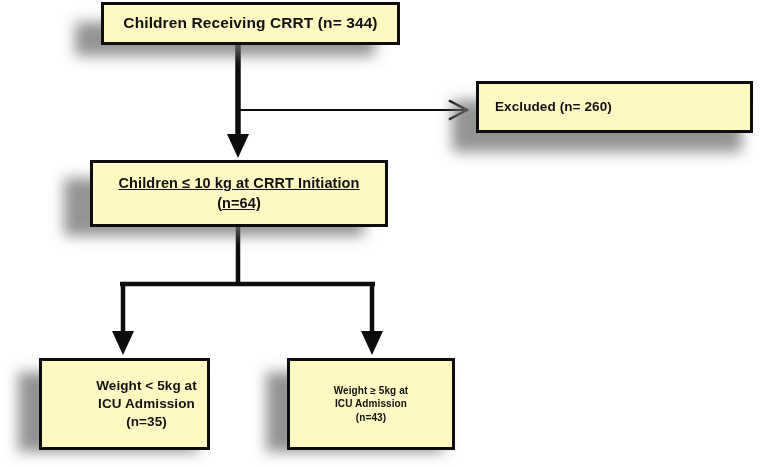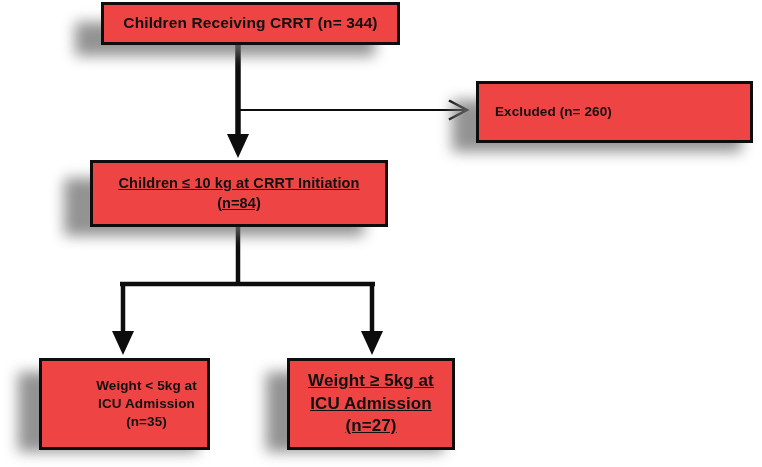--- a/index.html
+++ b/index.html
@@ -29,21 +29,21 @@
     left: 0; top: 0;
     width: 762px;
     height: 467px;
     pointer-events: none;
   }
 
   
   .node {
     position: absolute;
     box-sizing: border-box;
-    background: #ef4444;
+    background: #fef9c3;
     border: 3px solid #0d0d0d;
     display: flex;
     flex-direction: column;
     align-items: center;
     justify-content: center;
     text-align: center;
     font-weight: bold;
     letter-spacing: 0.1px;
     z-index: 3;
   }
@@ -66,21 +66,21 @@
   
   #node-top {
     left: 101px;  top: 2px;   width: 299px; height: 43px;
     font-size: 15.5px;
   }
   #shadow-top {
     left: 75px; top: 22px; width: 300px; height: 34px;
   }
 
   #node-excluded {
-    left: 476px; top: 81px;  width: 277px; height: 62px;
+    left: 476px; top: 81px;  width: 277px; height: 52px;
     font-size: 13.5px;
     align-items: flex-start;
     padding-left: 16px;
     text-align: left;
   }
   #shadow-excluded {
     left: 452px; top: 100px; width: 290px; height: 52px;
   }
 
   #node-middle {
@@ -96,22 +96,21 @@
     left: 39px;  top: 358px; width: 171px; height: 92px;
     font-size: 13.5px;
     padding-left: 44px;
   }
   #shadow-left {
     left: 18px; top: 372px; width: 180px; height: 80px;
   }
 
   #node-right {
     left: 287px; top: 358px; width: 168px; height: 92px;
-    font-size: 17px;
-    text-decoration: underline;
+    font-size: 10px;
   }
   #shadow-right {
     left: 266px; top: 372px; width: 178px; height: 80px;
   }
 </style>
 </head>
 <body>
 
 <div id="canvas">
 
@@ -152,28 +151,28 @@
   <div class="node" id="node-top">
     <span class="line">Children  Receiving CRRT (n= 344)</span>
   </div>
 
   <div class="node" id="node-excluded">
     <span class="line">Excluded (n= 260)</span>
   </div>
 
   <div class="node" id="node-middle">
     <span class="line">Children  ≤ 10 kg at CRRT Initiation</span>
-    <span class="line">(n=84)</span>
+    <span class="line">(n=64)</span>
   </div>
 
   <div class="node" id="node-left">
     <span class="line">Weight &lt; 5kg at</span>
     <span class="line">ICU Admission</span>
     <span class="line">(n=35)</span>
   </div>
 
   <div class="node" id="node-right">
     <span class="line">Weight ≥ 5kg at</span>
     <span class="line">ICU Admission</span>
-    <span class="line">(n=27)</span>
+    <span class="line">(n=43)</span>
   </div>
 
 </div>
 
 </body></html>

